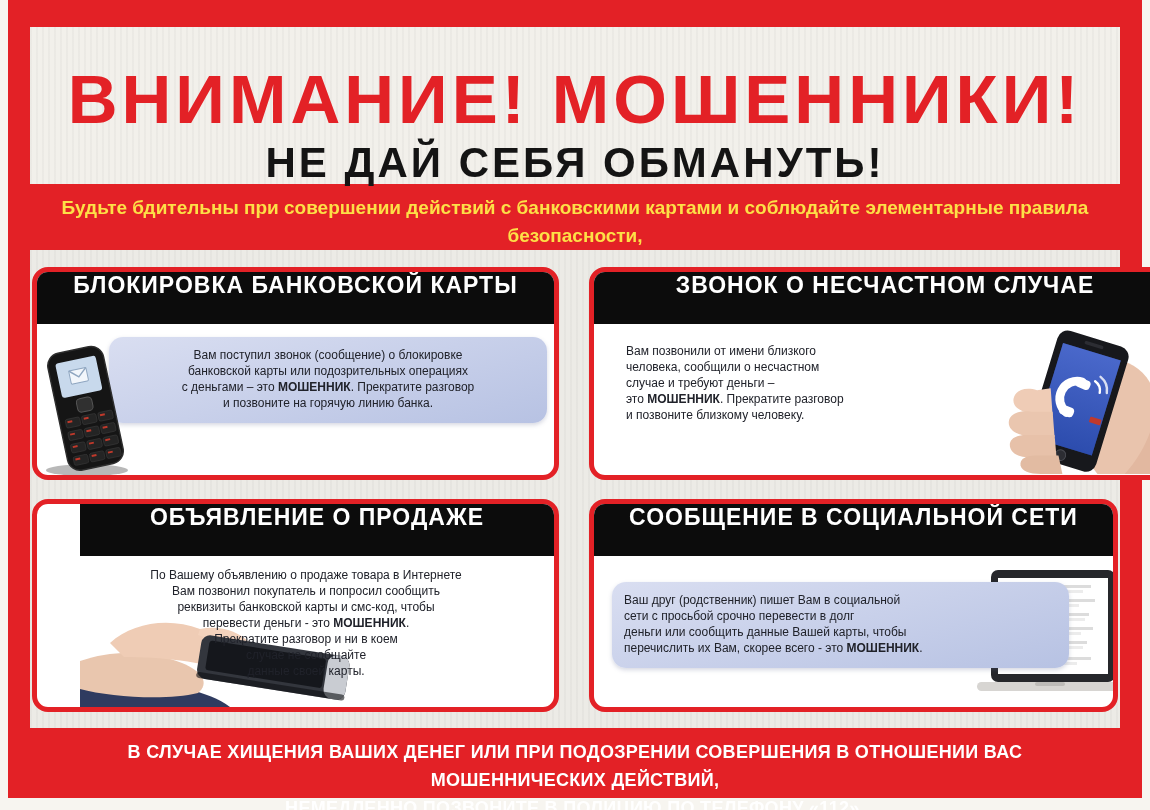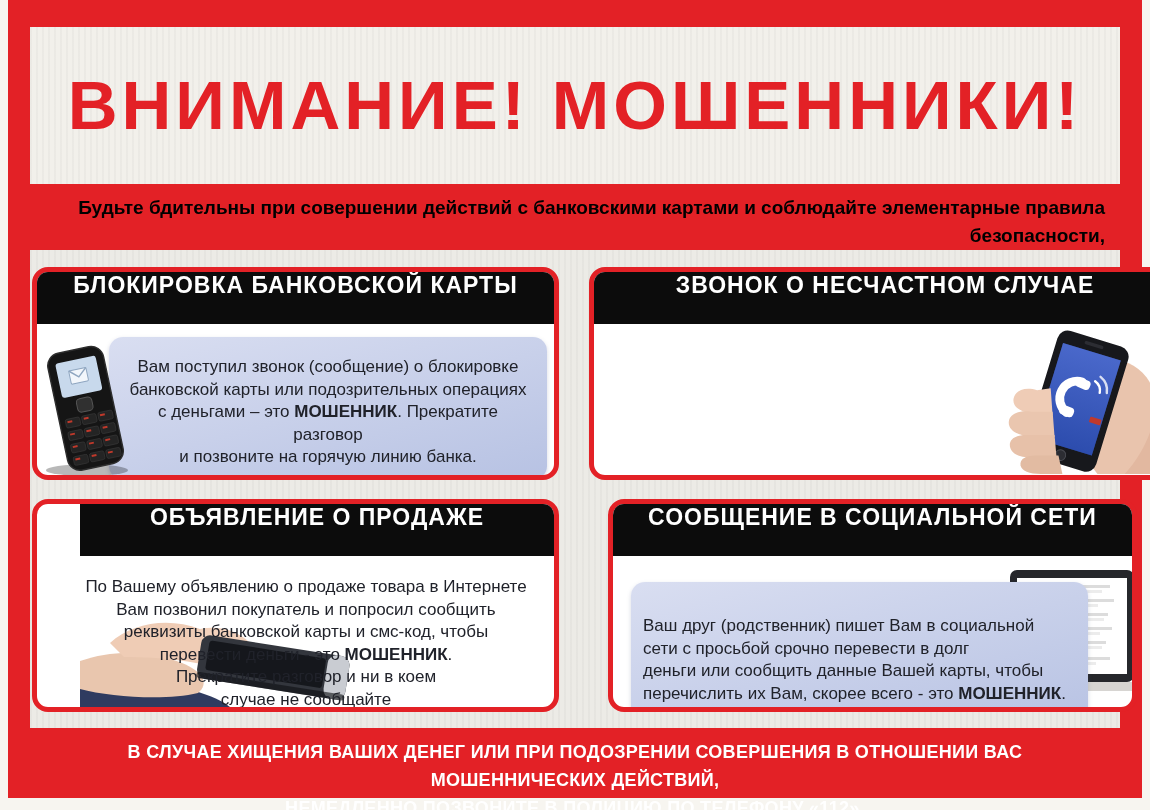--- a/index.html
+++ b/index.html
@@ -20,88 +20,89 @@
   .frame{
     position:absolute;left:8px;top:0;width:1134px;height:798px;
     background:var(--red);
   }
   .texture{
     background-image:repeating-linear-gradient(90deg,rgba(110,110,110,.05) 0 2px,rgba(255,255,255,0) 2px 6px);
   }
   .title-panel{
     position:absolute;left:22px;top:27px;width:1090px;height:157px;
     background-color:var(--paper);
-    display:flex;flex-direction:column;align-items:center;justify-content:center;gap:8px;
+    display:flex;flex-direction:column;align-items:center;justify-content:flex-end;gap:8px;
   }
   .main-title{
     font-size:69px;font-weight:700;color:var(--red);
     letter-spacing:4px;white-space:nowrap;line-height:1;
   }
   .sub-title{
     font-size:42px;font-weight:700;color:#141414;
     letter-spacing:3px;white-space:nowrap;line-height:1;
   }
   .lead{
     position:absolute;left:37px;top:194px;width:1060px;
-    color:#000000;font-size:19px;font-weight:700;text-align:right;line-height:1.45;
+    color:#fde047;font-size:19px;font-weight:700;text-align:center;line-height:1.45;
   }
   .content{
     position:absolute;left:22px;top:250px;width:1090px;height:478px;
     background-color:var(--panel);
   }
   .card{
     position:absolute;width:527px;height:213px;
     background:#fff;border:5px solid var(--red);border-radius:16px;
     overflow:hidden;
   }
   .c1{left:2px;top:17px;}
   .c2{left:559px;top:17px;width:592px;}
   .c3{left:2px;top:249px;padding-left:43px;}
-  .c4{left:578px;top:249px;width:529px;}
+  .c4{left:559px;top:249px;width:529px;}
   .card-head{
     height:52px;background:var(--black);
     display:flex;justify-content:center;
   }
   .card-head span{
     color:#fff;font-size:23px;font-weight:700;letter-spacing:1px;white-space:nowrap;
   }
   .card-body{position:relative;height:151px;}
   .ctext{
-    font-size:17px;line-height:1.33;color:var(--ink);white-space:pre-line;margin-top:8px;
+    font-size:12px;line-height:1.33;color:var(--ink);white-space:pre-line;
   }
   .ctext .scam{font-weight:700;}
   .bluebox{
     position:absolute;border-radius:14px;
     background:linear-gradient(165deg,#d9def1 0%,#b7c2e3 100%);
     box-shadow:0 2px 4px rgba(90,100,140,.25);
   }
   .c1 .bluebox{left:72px;top:13px;width:438px;padding:11px 14px;z-index:1;}
   .c1 .ctext{text-align:center;}
   .c2 .plaintext{position:absolute;left:32px;top:20px;width:380px;text-align:left;}
   .c3 .plaintext{position:absolute;right:14px;top:12px;width:468px;text-align:center;z-index:2;}
-  .c4 .bluebox{left:18px;top:26px;width:457px;padding:25px 12px;z-index:2;}
+  .c4 .bluebox{left:18px;top:26px;width:457px;padding:11px 12px;z-index:2;}
   .c4 .ctext{text-align:left;}
   .photo{position:absolute;}
   .photo-feature-phone{left:-2px;bottom:-2px;width:100px;height:132px;z-index:2;}
   .photo-hand-phone{right:0;top:4px;width:200px;height:146px;z-index:1;}
   .photo-hands-typing{left:0;bottom:0;width:310px;height:108px;z-index:1;}
   .photo-laptop{right:-10px;top:12px;width:150px;height:140px;z-index:1;}
   .footer{
     position:absolute;left:32px;top:739px;width:1070px;
     color:#fff;font-size:18px;font-weight:700;text-align:center;line-height:1.55;
     letter-spacing:.3px;
   }
 </style>
 </head>
 <body>
 
 <div class="frame">
 
   <div class="title-panel texture">
     <div class="main-title">ВНИМАНИЕ! МОШЕННИКИ!</div>
+    <div class="sub-title">НЕ ДАЙ СЕБЯ ОБМАНУТЬ!</div>
   </div>
 
   <div class="lead">
     <div>Будьте бдительны при совершении действий с банковскими картами и соблюдайте элементарные правила безопасности,</div>
     <div>чтобы не стать жертвой мошеннических действий.</div>
   </div>
 
   <div class="content texture">
 
     <section class="card c1">
@@ -154,20 +155,25 @@
           </g>
         </svg>
       </div>
     </section>
 
     <section class="card c2">
       <header class="card-head">
         <span>ЗВОНОК О НЕСЧАСТНОМ СЛУЧАЕ</span>
       </header>
       <div class="card-body">
+        <p class="ctext plaintext"><span>Вам позвонили от имени близкого
+человека, сообщили о несчастном
+случае и требуют деньги –
+это </span><b class="scam">МОШЕННИК</b><span>. Прекратите разговор
+и позвоните близкому человеку.</span></p>
         <svg class="photo photo-hand-phone" viewBox="0 0 200 150">
           <path d="M196,150 C194,104 188,78 176,56 C164,36 142,28 122,36 L104,44 C94,78 100,124 122,150 Z" fill="#e9c4ad"></path>
           <path d="M150,150 C170,128 182,100 182,74 L196,70 L196,150 Z" fill="#e2b8a0"></path>
           <g transform="rotate(17 100 78)">
             <rect x="62" y="8" width="76" height="134" rx="11" fill="#17181c"></rect>
             <rect x="69" y="22" width="62" height="102" fill="#3656bd"></rect>
             <rect x="69" y="22" width="62" height="102" fill="url(#scr)" opacity=".5"></rect>
             <circle cx="100" cy="133" r="5.5" fill="#2c2d33" stroke="#4a4b52"></circle>
             <rect x="90" y="13" width="20" height="3.5" rx="1.7" fill="#2c2d33"></rect>
             <g transform="translate(97 72) rotate(-35)">

